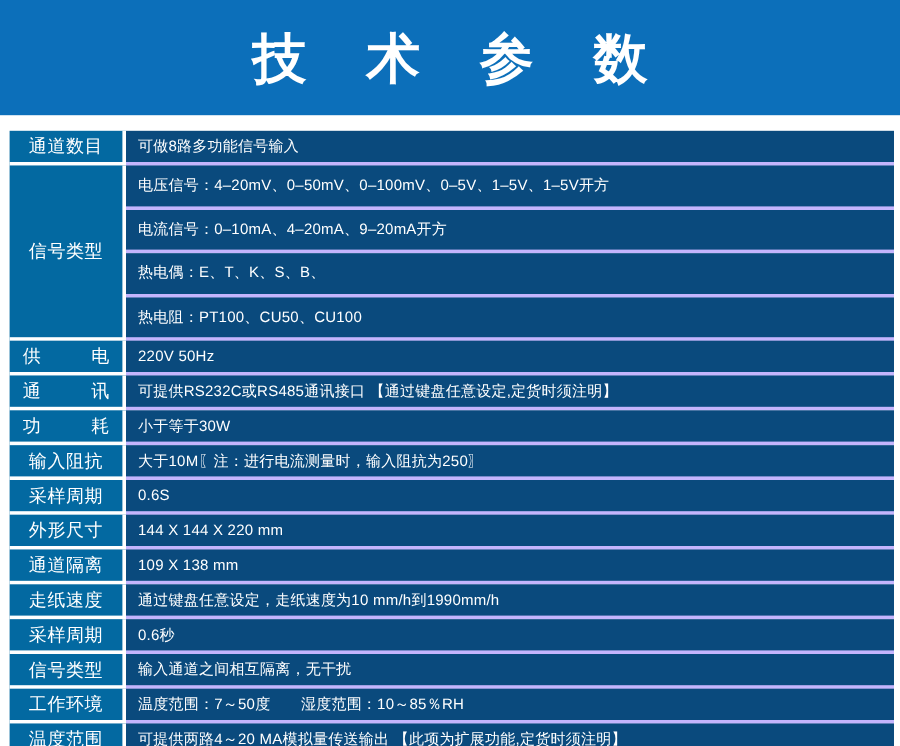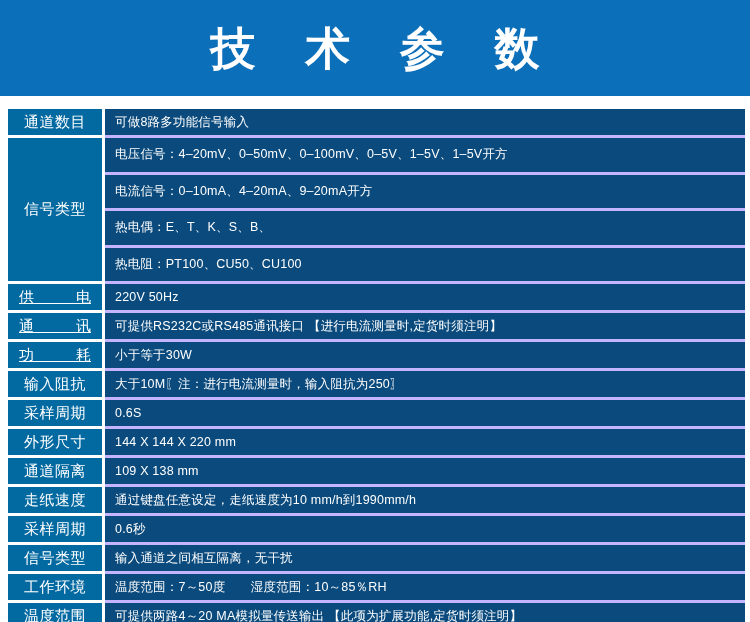--- a/index.html
+++ b/index.html
@@ -64,21 +64,20 @@
     letter-spacing: 0.5px;
   }
   .label-cell.spaced {
     letter-spacing: 0;
   }
   .label-cell.spaced .lbl-inner {
     display: inline-block;
     width: 72px;
     text-align: justify;
     text-align-last: justify;
-    text-decoration: underline;
   }
   .label-cell.tall {
     height: 146px;
     vertical-align: middle;
   }
 
   .value-cell {
     background: #0a4a7d;
     color: #ffffff;
     font-size: 12.5px;
@@ -124,21 +123,21 @@
           <td class="value-cell">热电阻：PT100、CU50、CU100</td>
         </tr>
 
         <tr class="spec-row">
           <td class="label-cell spaced"><span class="lbl-inner">供　　电</span></td>
           <td class="value-cell">220V  50Hz</td>
         </tr>
 
         <tr class="spec-row">
           <td class="label-cell spaced"><span class="lbl-inner">通　　讯</span></td>
-          <td class="value-cell">可提供RS232C或RS485通讯接口 【进行电流测量时,定货时须注明】</td>
+          <td class="value-cell">可提供RS232C或RS485通讯接口 【通过键盘任意设定,定货时须注明】</td>
         </tr>
 
         <tr class="spec-row">
           <td class="label-cell spaced"><span class="lbl-inner">功　　耗</span></td>
           <td class="value-cell">小于等于30W</td>
         </tr>
 
         <tr class="spec-row">
           <td class="label-cell">输入阻抗</td>
           <td class="value-cell">大于10M〖注：进行电流测量时，输入阻抗为250〗</td>

